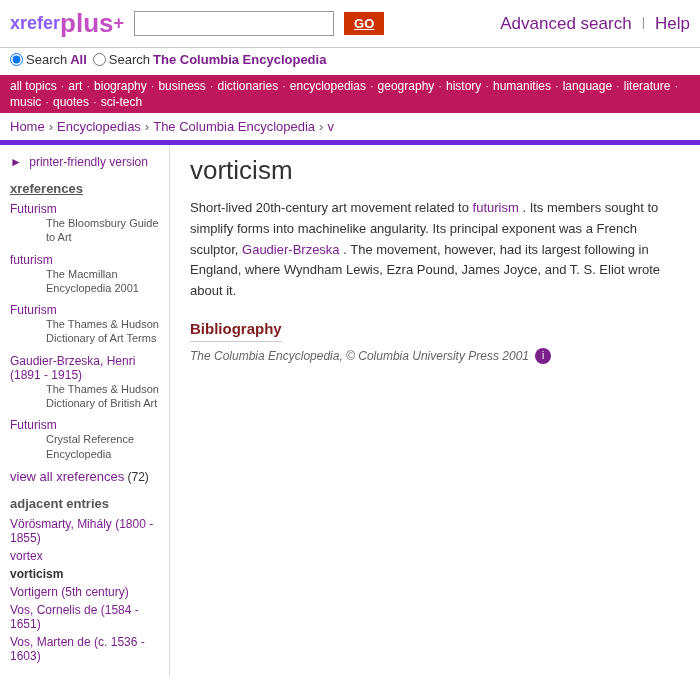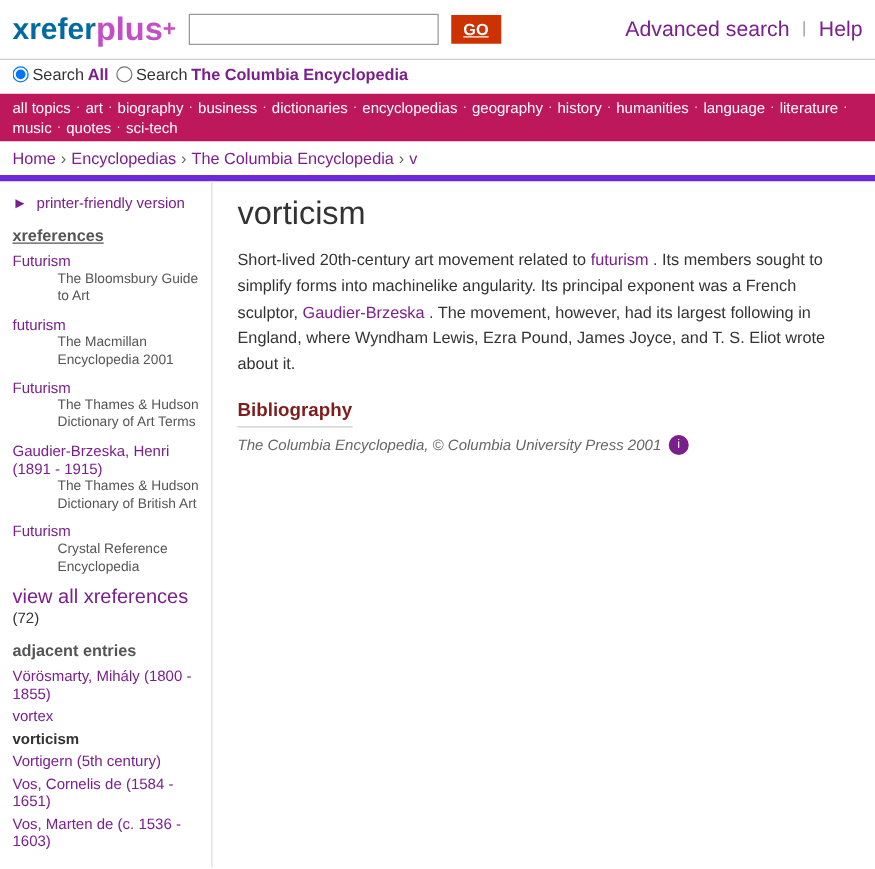--- a/index.html
+++ b/index.html
@@ -1,21 +1,21 @@
 <!DOCTYPE html>
 <html><head>
   <meta charset="utf-8">
   <style>
     * { margin: 0; padding: 0; box-sizing: border-box; }
     body { font-family: Arial, sans-serif; font-size: 13px; color: #333; background: #fff; }
 
     
     #header { display: flex; align-items: center; padding: 8px 10px; border-bottom: 1px solid #ccc; gap: 10px; }
     #logo { display: flex; align-items: center; }
-    #logo-text { font-size: 24px; font-weight: bold; color: #0369a1; }
+    #logo-text { font-size: 18px; font-weight: bold; color: #8b5cf6; }
     #logo-plus { color: #c44fc4; font-size: 18px; font-weight: bold; }
     #search-box { border: 1px solid #999; padding: 4px 6px; width: 200px; font-size: 13px; }
     #go-btn { background: #cc3300; color: #fff; border: none; padding: 4px 10px; font-size: 13px; font-weight: bold; cursor: pointer; text-decoration: underline; }
     #header-links { margin-left: auto; display: flex; gap: 10px; }
     #header-links a { color: #7a1f8c; text-decoration: none; font-size: 17px; }
     #header-links span { color: #999; }
 
     
     #search-options { display: flex; align-items: center; gap: 6px; padding: 4px 10px 8px 10px; }
     #search-options label { font-size: 13px; display: flex; align-items: center; gap: 3px; cursor: pointer; }
@@ -35,21 +35,21 @@
     
     #main { display: flex; }
 
     
     #sidebar { width: 170px; min-width: 170px; padding: 10px; border-right: 1px solid #ddd; font-size: 12px; }
     #printer-friendly { color: #7a1f8c; text-decoration: none; font-size: 12px; }
     .sidebar-section-title { font-size: 13px; font-weight: bold; color: #555; margin: 12px 0 6px 0; text-decoration: underline; }
     .xref-entry { margin-bottom: 8px; }
     .xref-entry a { color: #7a1f8c; text-decoration: none; font-size: 12px; display: block; }
     .xref-source { color: #555; font-size: 11px; line-height: 1.3; margin-left: 36px; }
-    #view-all-xref { color: #7a1f8c; text-decoration: none; font-size: 16px; }
+    #view-all-xref { color: #7a1f8c; text-decoration: none; font-size: 13px; }
     .adj-section-title { font-size: 13px; font-weight: bold; color: #555; margin: 12px 0 6px 0; }
     .adj-entry { margin-bottom: 4px; }
     .adj-entry a { color: #7a1f8c; text-decoration: none; font-size: 12px; }
     .adj-entry.current { font-weight: bold; color: #333; font-size: 12px; }
 
     
     #content { flex: 1; padding: 10px 20px; }
     #article-title { font-size: 26px; font-weight: normal; color: #333; margin-bottom: 12px; }
     #article-body { font-size: 13px; line-height: 1.6; color: #333; }
     #article-body a { color: #7a1f8c; text-decoration: none; }

